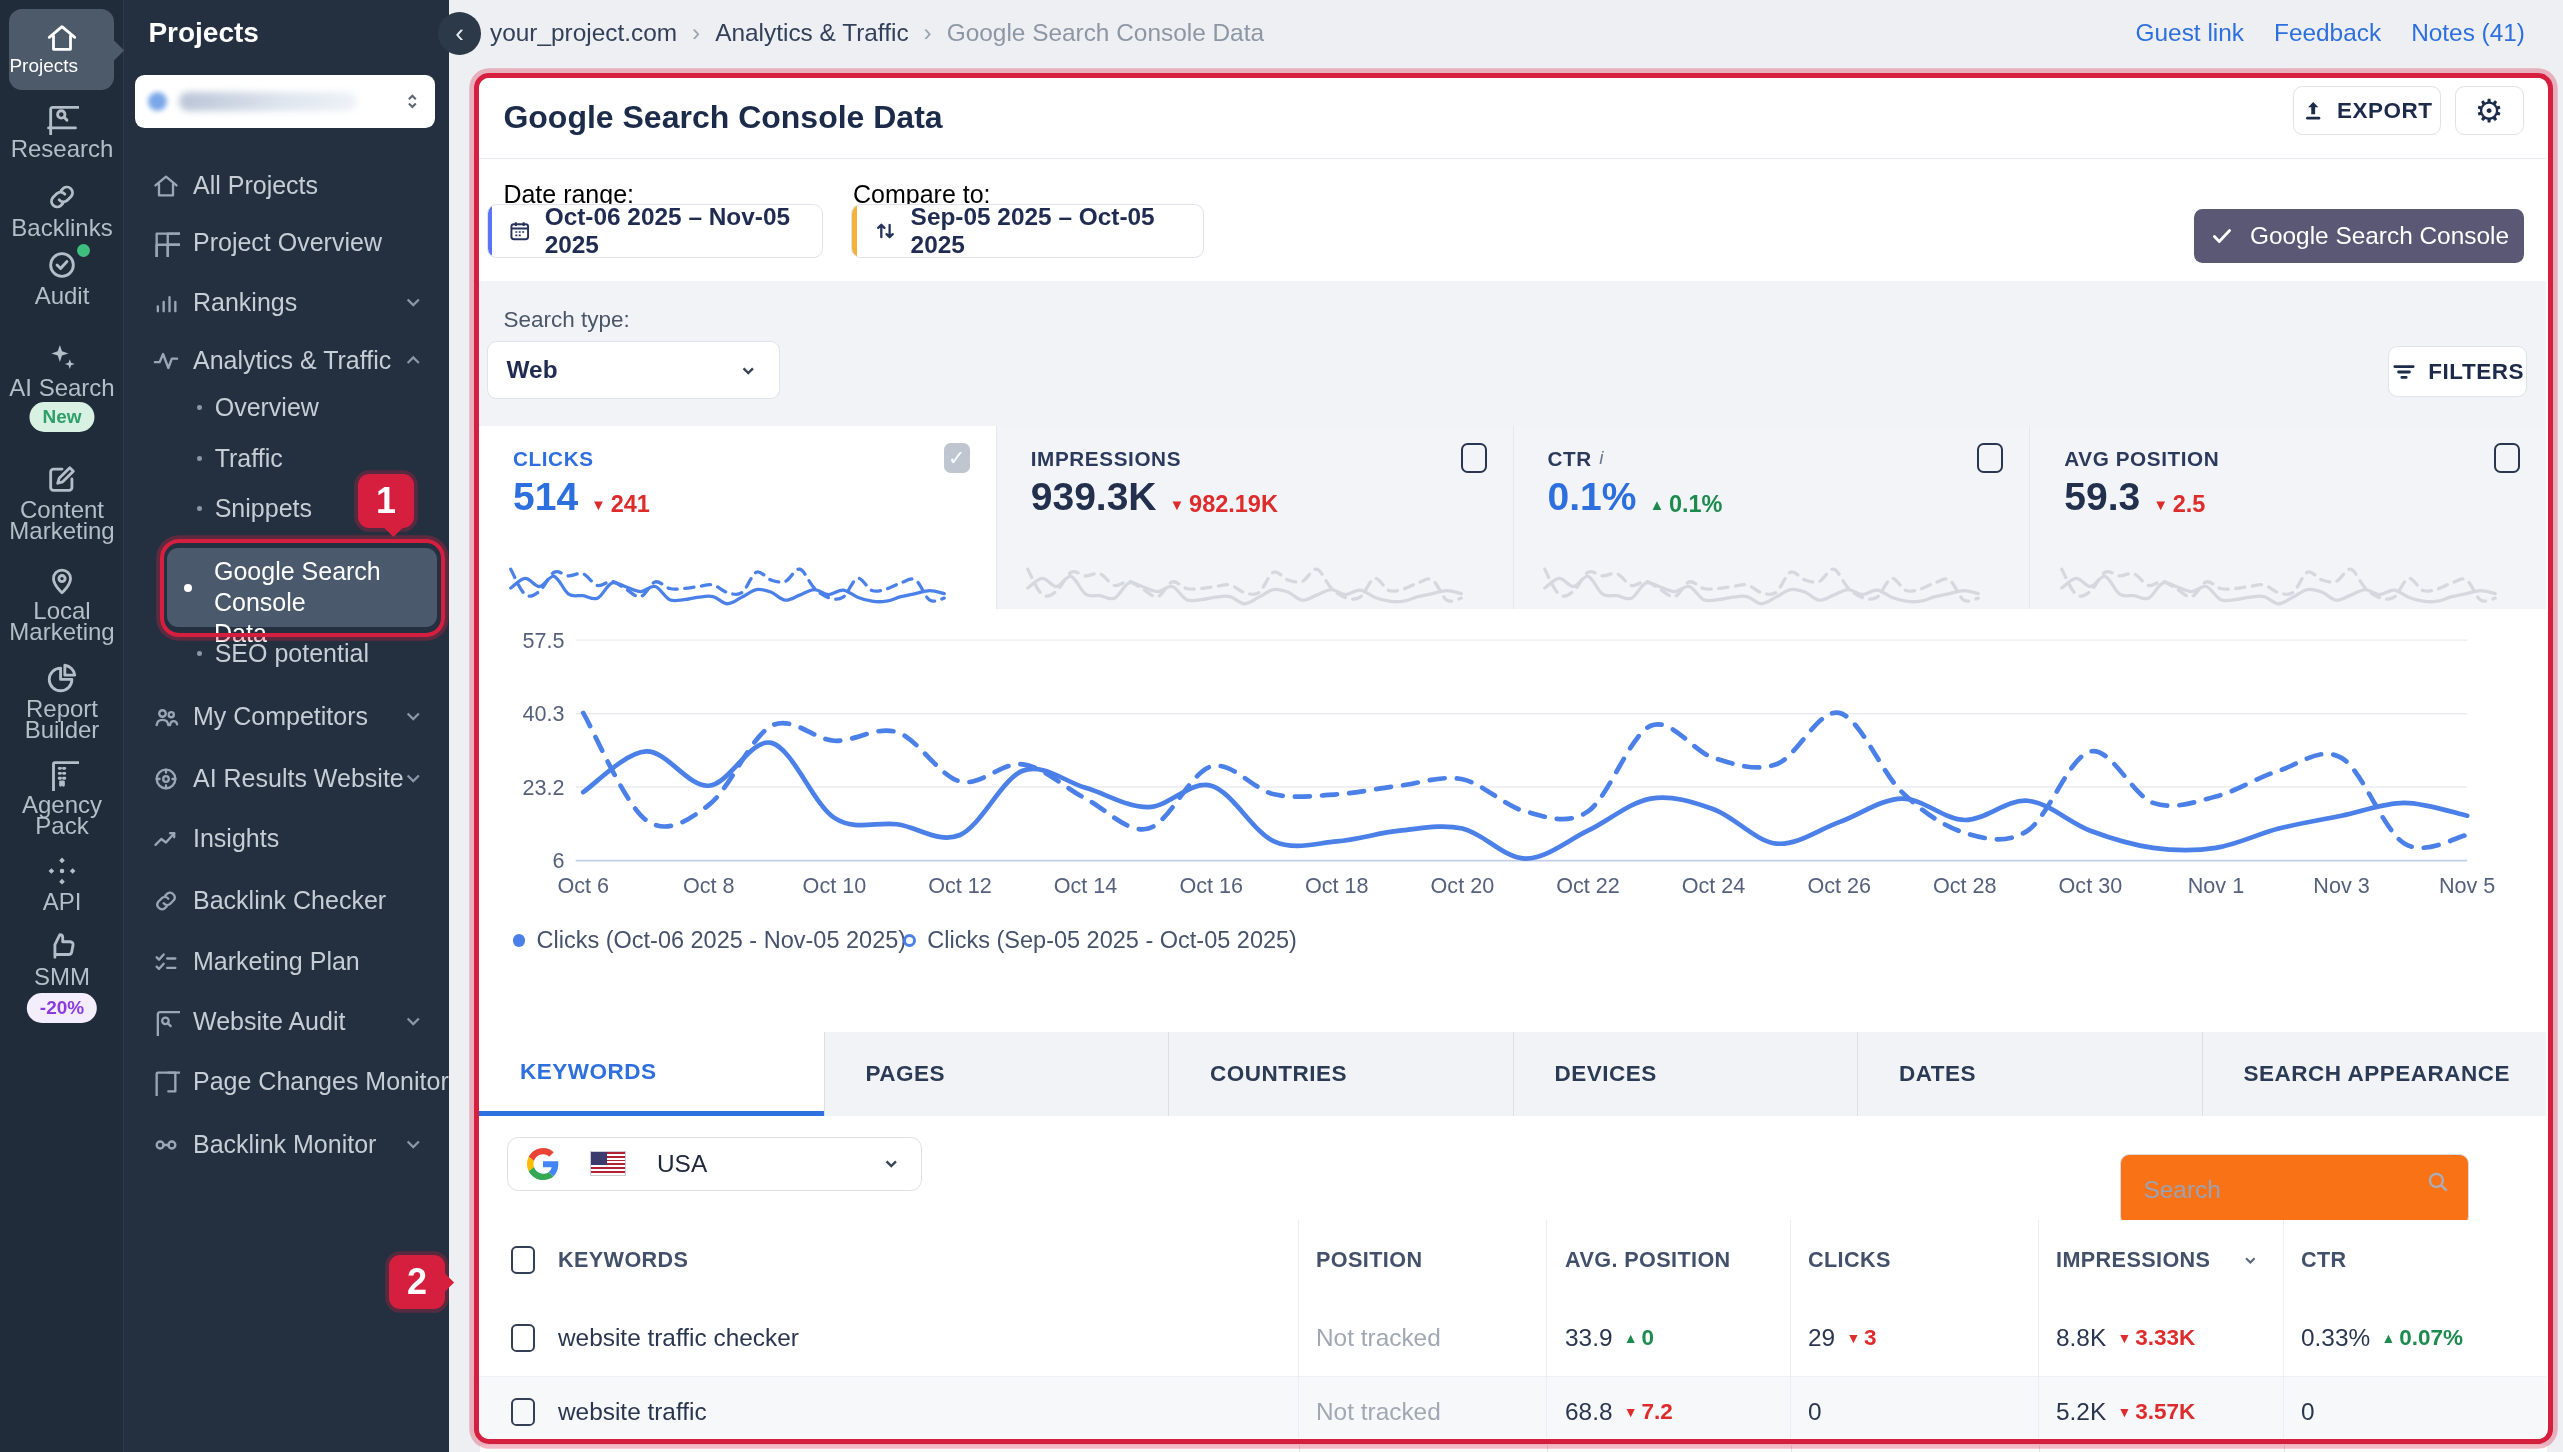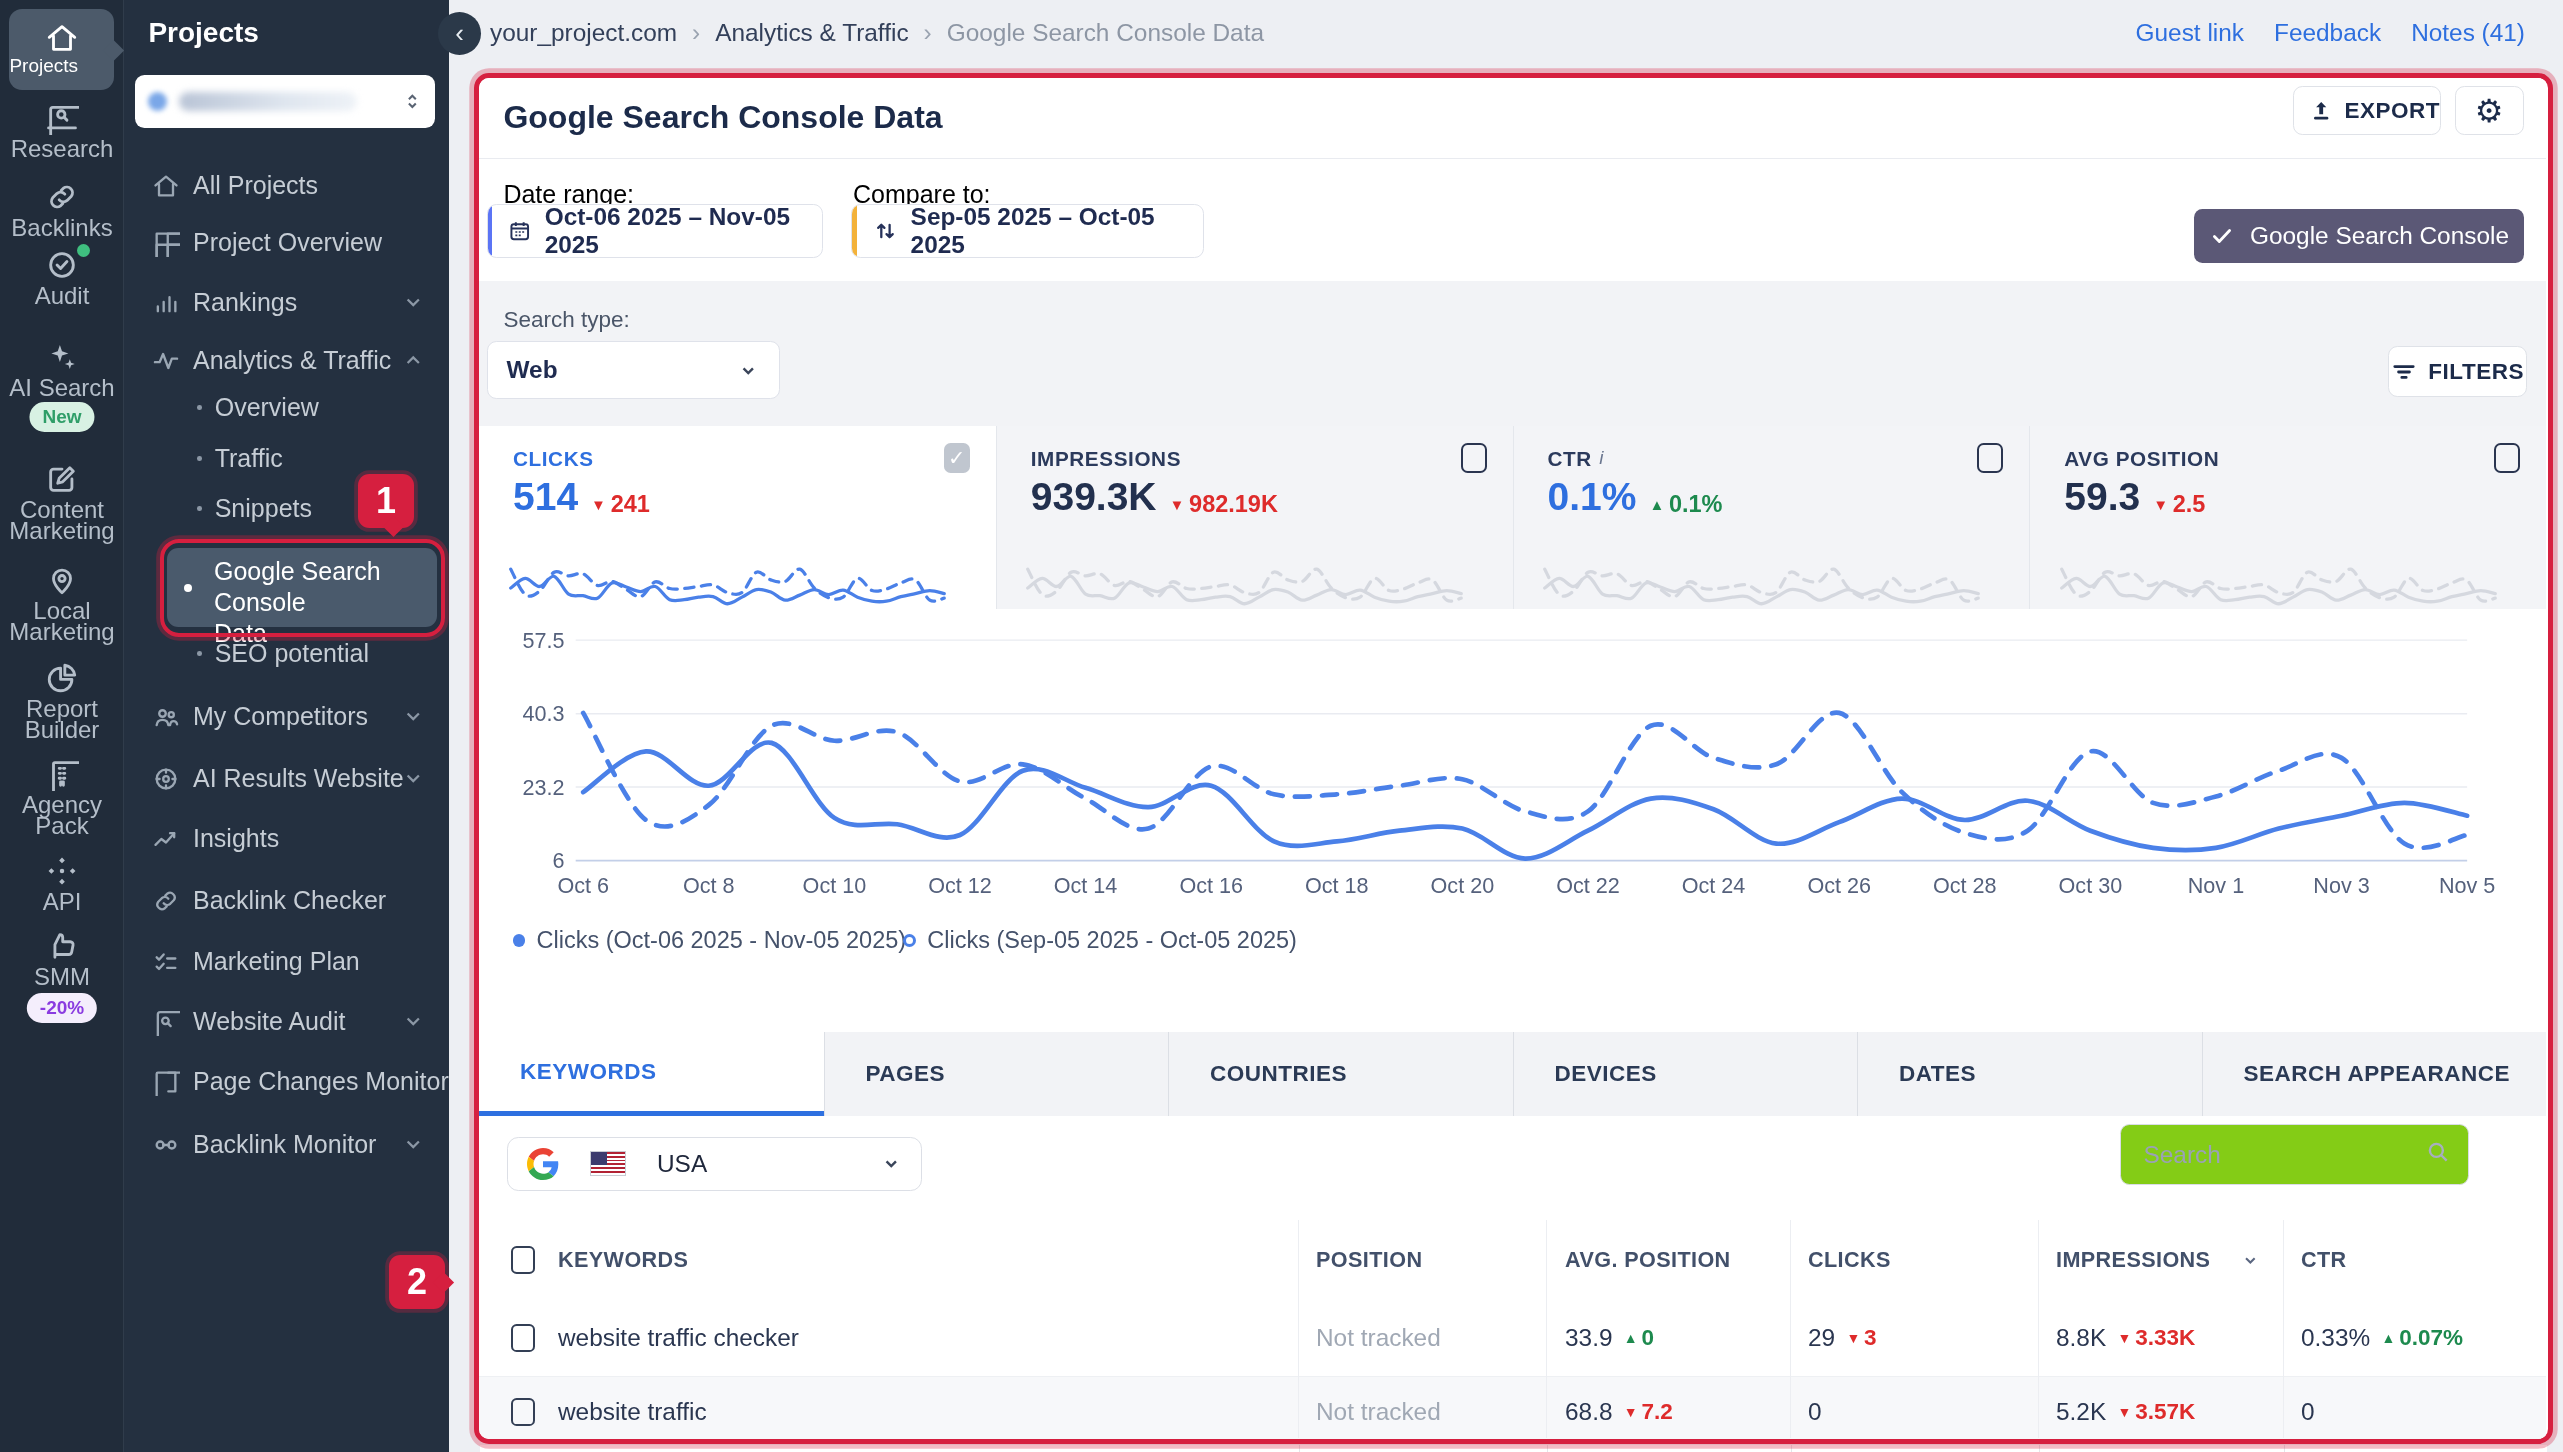--- a/index.html
+++ b/index.html
@@ -60,21 +60,21 @@
   .top-links a { color:#2e6fdf; font-size:24.4px; text-decoration:none; cursor:pointer; }
   .collapse-btn { position:absolute; left:438px; top:12.2px; width:43px; height:43px; border-radius:50%; background:#2b3949; color:#e8edf2; font-size:26px; display:flex; align-items:center; justify-content:center; z-index:4; cursor:pointer; }
 
   
   .panel { position:absolute; left:474px; top:73px; width:2079px; height:1371px; background:#fff; border:5.6px solid #d61f3f; border-radius:15px; box-shadow:0 0 0 4.7px rgba(214,31,63,.30); z-index:1; overflow:hidden; }
   .panel-inner { position:relative; width:2067px; height:1359px; }
 
   .pheader { position:absolute; left:0; top:0; width:2067px; height:81px; border-bottom:0.9px solid #e9ebf0; background:#fff; }
   .page-title { position:absolute; left:24.4px; top:20.7px; font-size:32px; font-weight:bold; color:#1c2b4a; }
   .btn { display:flex; align-items:center; justify-content:center; gap:11.3px; border:1.4px solid #dfe2e8; border-radius:9.4px; background:#fff; cursor:pointer; }
-  .export-btn { position:absolute; right:105px; top:8.4px; width:148px; height:49px; font-size:22.5px; font-weight:bold; color:#1c2b4a; letter-spacing:0.5px;justify-content:flex-end; }
+  .export-btn { position:absolute; right:105px; top:8.4px; width:148px; height:49px; font-size:22.5px; font-weight:bold; color:#1c2b4a; letter-spacing:0.5px; }
   .gear-btn { position:absolute; right:22.5px; top:8.4px; width:69px; height:49px; font-size:32px; color:#1c2b4a; }
 
   .date-row { position:absolute; left:0; top:81px; width:2067px; height:122px; background:#fff; }
   .field-label { position:absolute; font-size:25px; color:#000000; }
   .date-input { position:absolute; top:45px; height:54px; background:#fff; border:1.4px solid #dfe2ea; border-radius:9.4px; display:flex; align-items:center; gap:13px; padding-left:20.7px; font-size:24.4px; font-weight:bold; color:#1f2b50; cursor:pointer; overflow:hidden; }
   .date-input::before { content:""; position:absolute; left:0; top:0; bottom:0; width:4.7px; }
   .di-blue::before { background:#5b74f5; }
   .di-yellow::before { background:#f3b23a; }
   .gsc-btn { position:absolute; left:1715px; top:50px; width:330px; height:54px; background:#5b5876; border-radius:8.4px; color:#fff; font-size:24.4px; display:flex; align-items:center; justify-content:center; gap:15px; cursor:pointer; }
 
@@ -113,21 +113,21 @@
   .tab { position:relative; width:345px; height:84px; display:flex; align-items:center; padding-left:41px; font-size:22.5px; font-weight:bold; letter-spacing:0.5px; color:#2b3a55; border-left:0.9px solid #dcdfe5; cursor:pointer; }
   .tab:first-child { border-left:none; }
   .tab.active { background:#fff; color:#2e6fdf; border-bottom:5.6px solid #2e70e0; border-left:none; }
 
   
   .controls { position:absolute; left:0; top:1038px; width:2067px; height:103px; background:#fff; }
   .engine-select { position:absolute; left:28px; top:20.7px; width:415px; height:54px; border:1.4px solid #dcdfe6; border-radius:11.3px; display:flex; align-items:center; gap:31px; padding:0 19px; font-size:24.4px; color:#20283c; cursor:pointer; }
   .engine-select .chev2 { margin-left:auto; width:22.5px; height:22.5px; stroke:#3a455a; fill:none; stroke-width:2.6; }
   .usflag { position:relative; width:36px; height:24.4px; background:repeating-linear-gradient(180deg,#b22234 0 1.9px,#fff 1.9px 3.8px); border:0.9px solid #c9ccd4; }
   .usflag::after { content:""; position:absolute; left:0; top:0; width:16px; height:12.2px; background:#3c3b6e; }
-  .search-box { position:absolute; left:1641px; top:8px; width:349px; height:61px; border:1.4px solid #d9dce6; border-radius:9.4px; background:#84cc16; }
+  .search-box { position:absolute; left:1641px; top:38px; width:349px; height:72px; border:1.4px solid #d9dce6; border-radius:9.4px; background:#f97316; }
   .search-box input { position:absolute; left:0; top:0; width:100%; height:100%; border:none; outline:none; background:transparent; font-size:24.4px; color:#3a4459; padding:0 56px 0 22.5px; font-family:"Liberation Sans",sans-serif; }
   .search-box input::placeholder { color:#9aa2b5; }
   .search-box .mag { position:absolute; right:17px; top:14px; width:26px; height:26px; stroke:#a7aec0; fill:none; stroke-width:2.2; }
 
   
   .thead { position:absolute; left:0; top:1142px; width:2067px; height:80px; background:#fff; border-bottom:0.9px solid #e8eaef; }
   .trow { position:absolute; left:0; width:2067px; }
   .row1 { top:1221px; height:78px; background:#fff; border-bottom:0.9px solid #eef0f3; }
   .row2 { top:1299px; height:69px; background:#f7f8fa; }
   .cell { position:absolute; top:50%; transform:translateY(-50%); display:inline-flex; align-items:center; gap:11.3px; font-size:24.4px; color:#2a3650; white-space:nowrap; }

